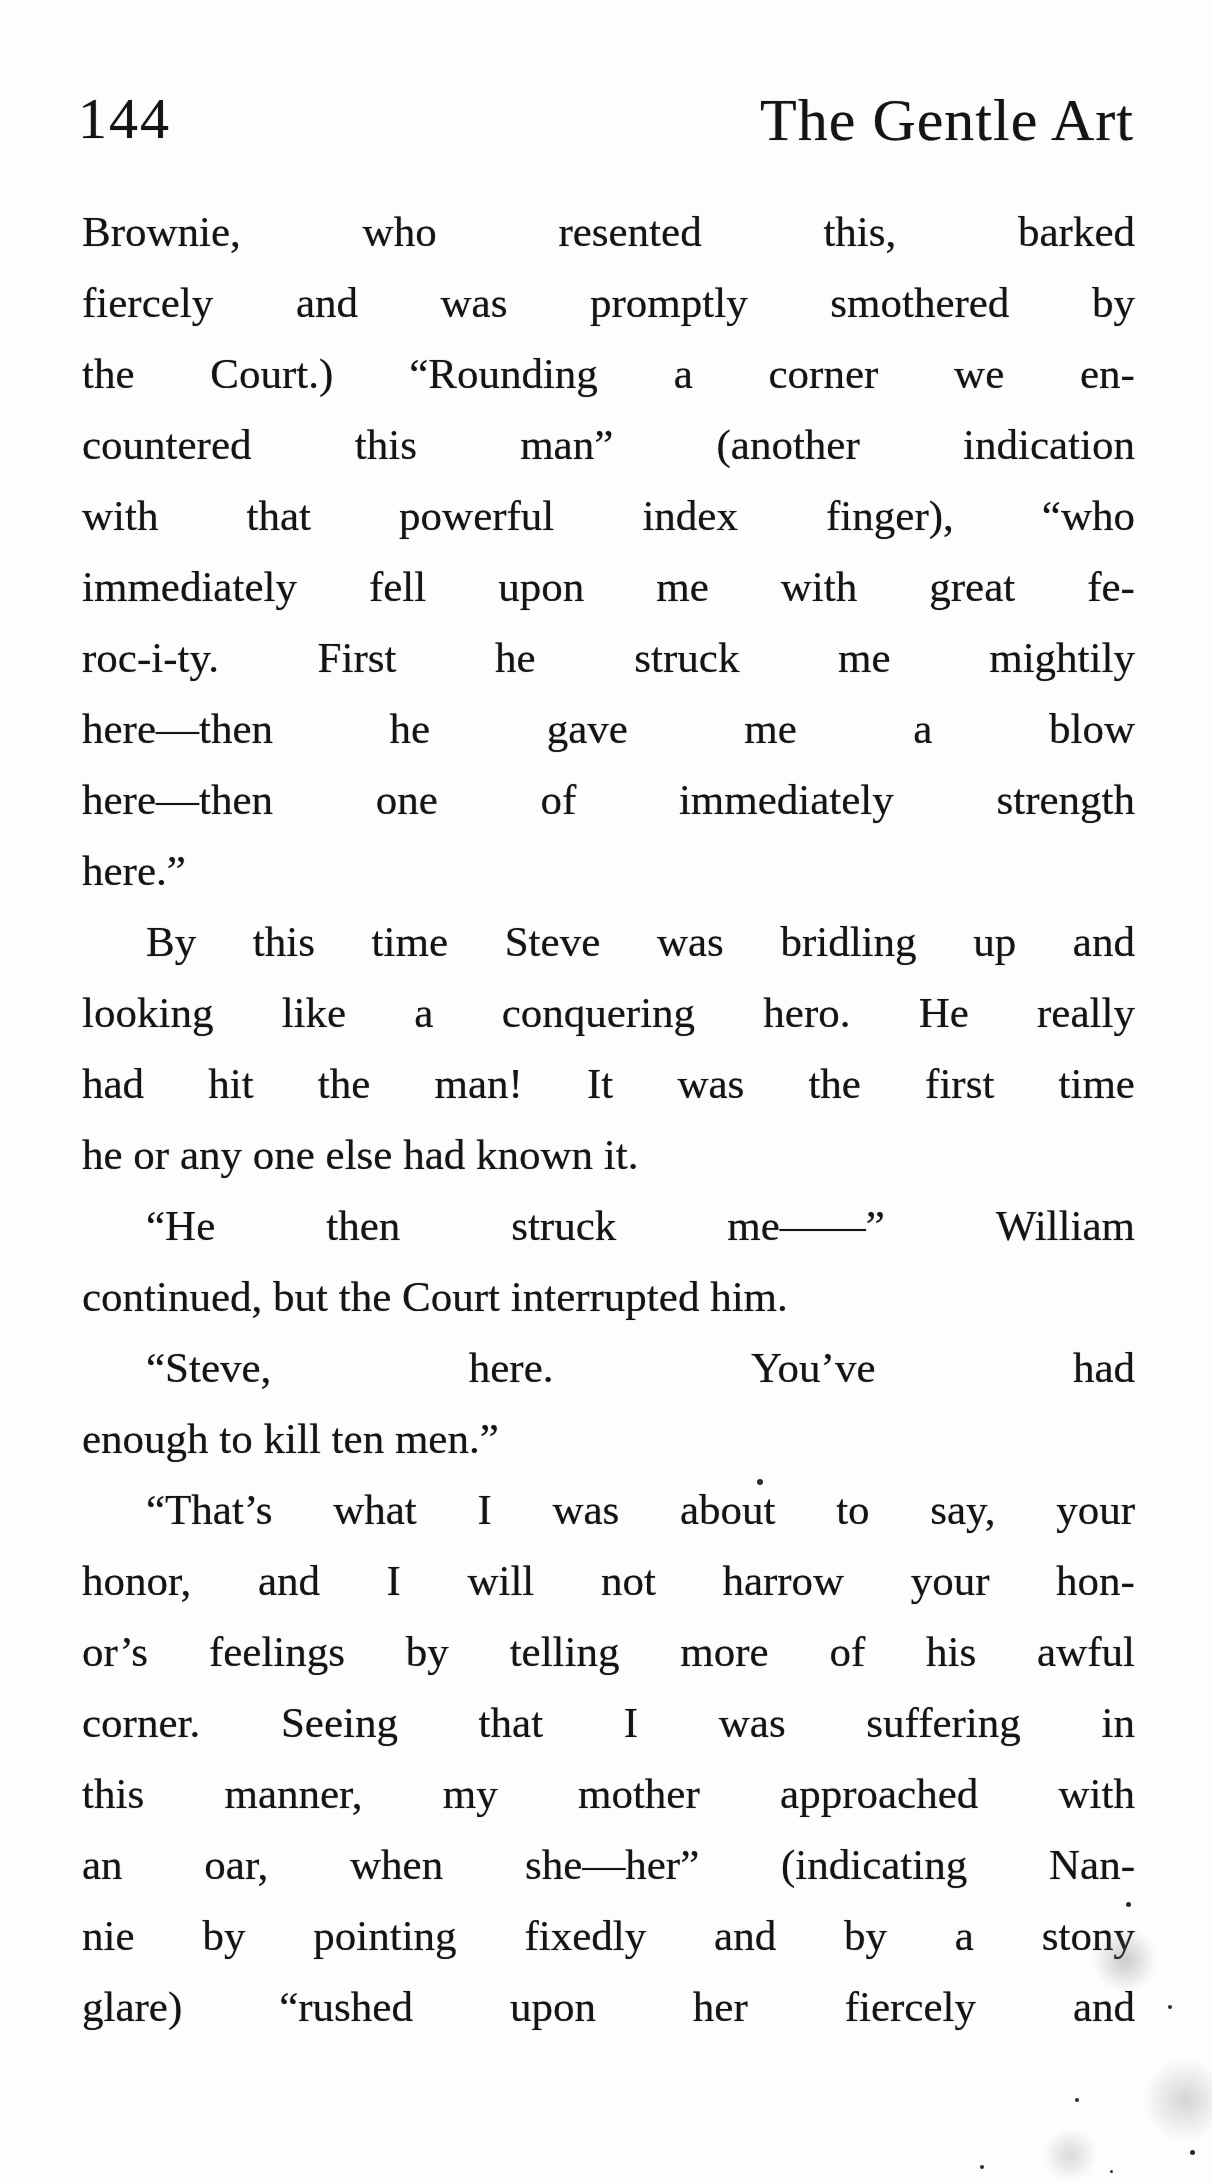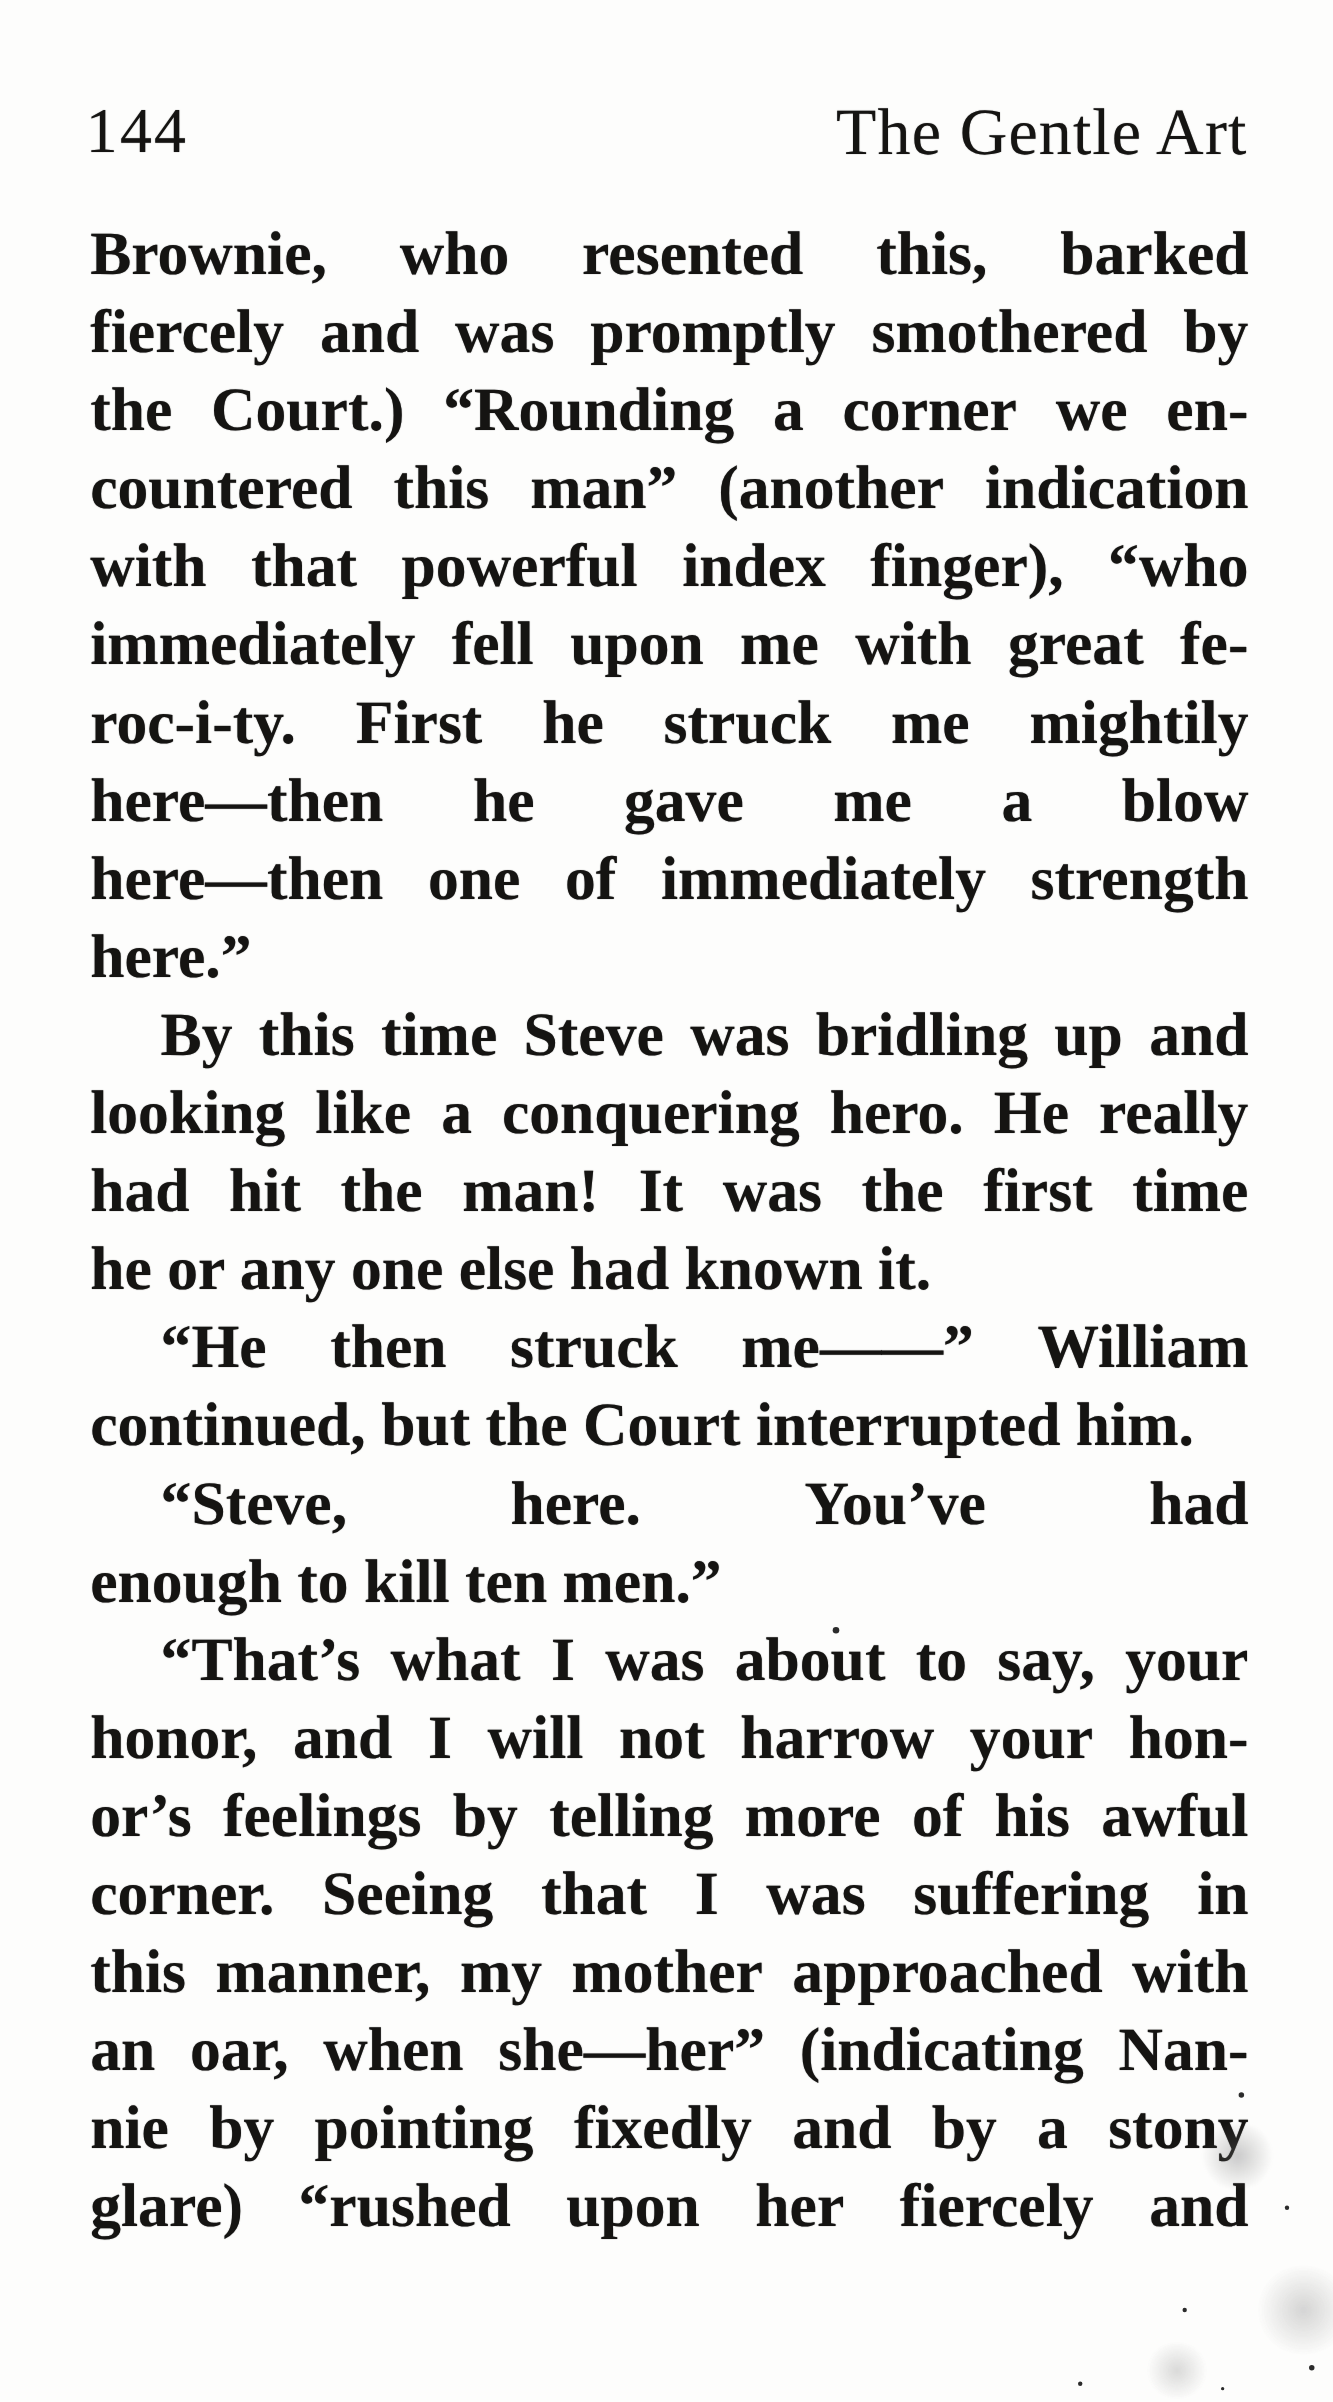--- a/index.html
+++ b/index.html
@@ -43,25 +43,24 @@
   }
   
   .text-block {
     position: absolute;
     top: 196px;
     left: 82px;
     width: 1053px;
   }
   .line {
     height: 71px;
-    font-size: 56px;
+    font-size: 43px;
     line-height: 71px;
     white-space: nowrap;
     text-shadow: 0 0 1px rgba(0,0,0,.55);
-    font-weight: bold;
   }
   
   .line.j {
     display: flex;
     justify-content: space-between;
   }
   .line.indent { margin-left: 64px; }
   .line.plain { text-align: left; }
   
   .speckle {

